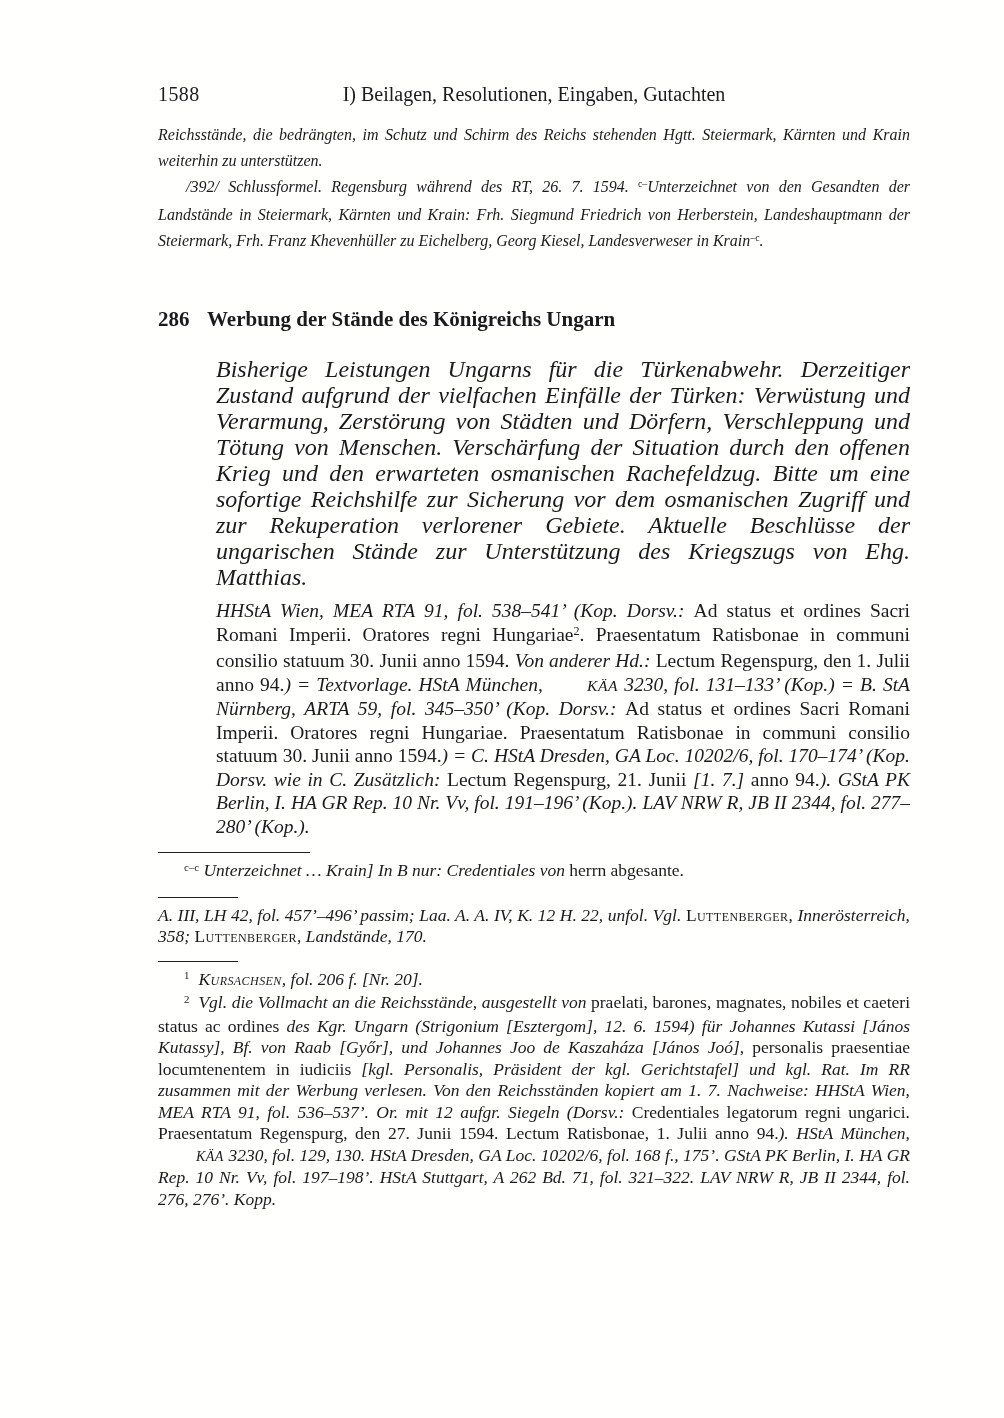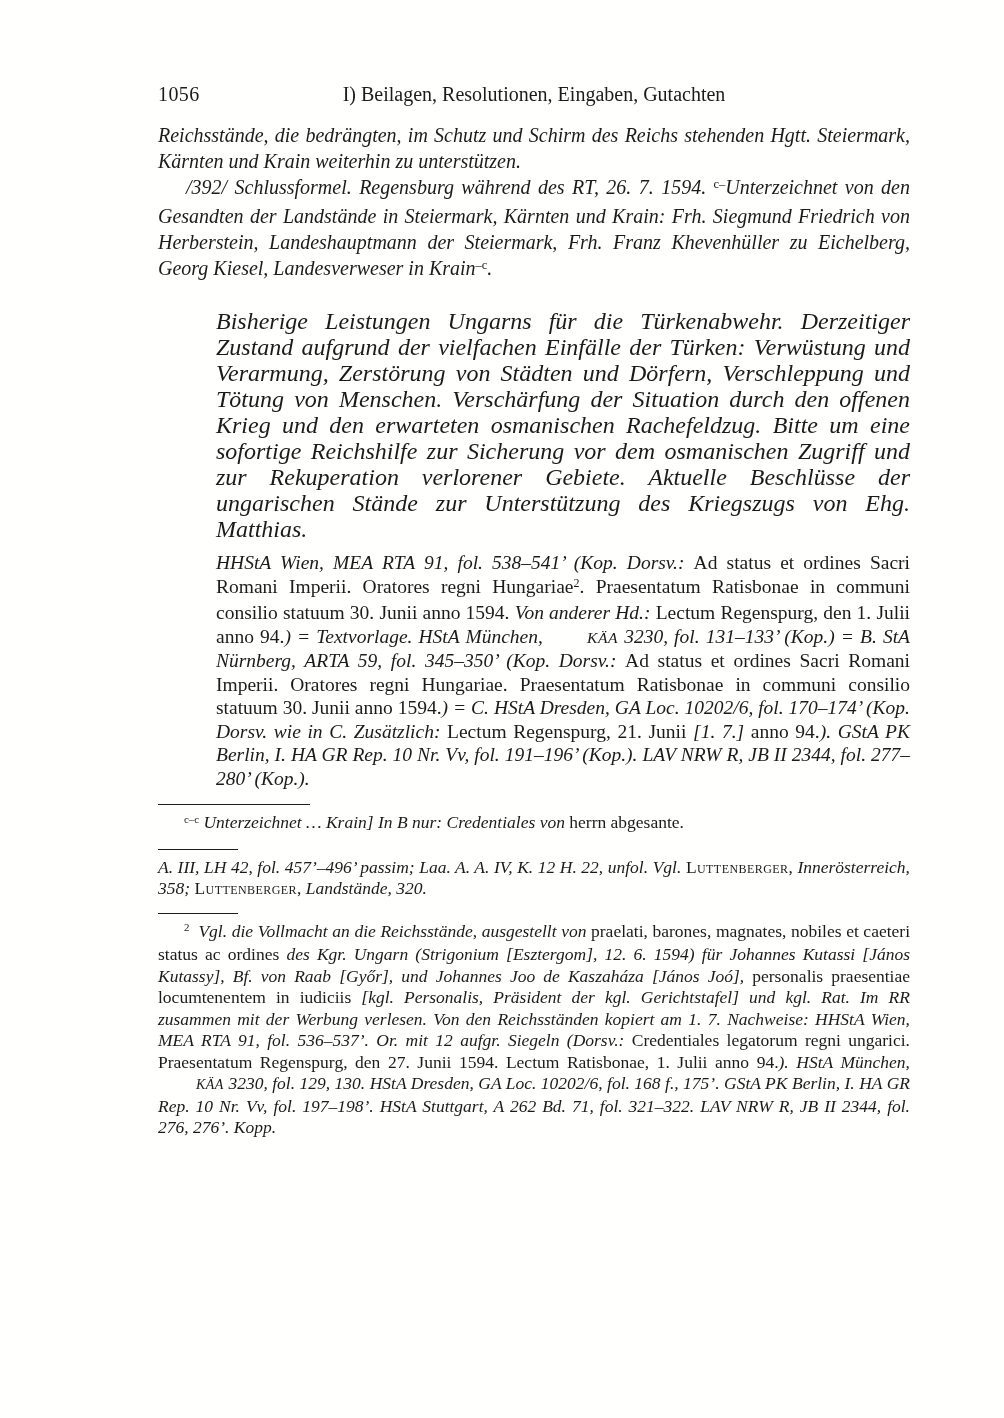--- a/index.html
+++ b/index.html
@@ -23,21 +23,21 @@
     line-height: 24px;
   }
   .page-num  { justify-self: start; letter-spacing: 0.02em; }
   .running-head { justify-self: center; }
   .hdr-spacer { justify-self: end; }
 
   
   .body-block { margin-top: 16px; }
   .body-para {
     margin: 0;
-    font-size: 20px;
+    font-size: 16px;
     line-height: 26px;
     text-align: justify;
   }
   .indent { text-indent: 28px; }
 
   .entry-heading {
     display: flex;
     margin: 50px 0 0 0;
     font-size: 21px;
     line-height: 26px;
@@ -79,39 +79,44 @@
   .run-sup { font-size: 0.62em; position: relative; top: -0.48em; font-style: normal; }
   .run-sc  { font-variant: small-caps; letter-spacing: 0.025em; }
   .run-scaps { font-size: 0.8em; letter-spacing: 0.035em; margin-left: 38px; }
 </style>
 </head>
 <body>
 
 <div class="page">
 
   <header class="running-header">
-    <span class="page-num">1056</span>
+    <span class="page-num">1588</span>
     <span class="running-head">I) Beilagen, Resolutionen, Eingaben, Gutachten</span>
     <span class="hdr-spacer"></span>
   </header>
 
   <section class="body-block">
     <p class="body-para"><span class="run-i">Reichsstände, die bedrängten, im Schutz und Schirm des Reichs stehenden Hgtt. Steiermark, Kärnten und Krain weiterhin zu unterstützen.</span></p>
     <p class="body-para indent"><span class="run-i">/392/ Schlussformel. Regensburg während des RT, 26. 7. 1594. </span><span class="run-sup">c–</span><span class="run-i">Unterzeichnet von den Gesandten der Landstände in Steiermark, Kärnten und Krain: Frh. Siegmund Friedrich von Herberstein, Landeshauptmann der Steiermark, Frh. Franz Khevenhüller zu Eichelberg, Georg Kiesel, Landesverweser in Krain</span><span class="run-sup">–c</span><span class="run-i">.</span></p>
   </section>
 
   <section>
+    <h2 class="entry-heading">
+      <span class="entry-num">286</span>
+      <span class="entry-title">Werbung der Stände des Königreichs Ungarn</span>
+    </h2>
     <p class="summary"><span class="run-i">Bisherige Leistungen Ungarns für die Türkenabwehr. Derzeitiger Zustand aufgrund der vielfachen Einfälle der Türken: Verwüstung und Verarmung, Zerstörung von Städten und Dörfern, Verschleppung und Tötung von Menschen. Verschärfung der Situation durch den offenen Krieg und den erwarteten osmanischen Rachefeldzug. Bitte um eine sofortige Reichshilfe zur Sicherung vor dem osmanischen Zugriff und zur Rekuperation verlorener Gebiete. Aktuelle Beschlüsse der ungarischen Stände zur Unterstützung des Kriegszugs von Ehg. Matthias.</span></p>
     <p class="meta"><span class="run-i">HHStA Wien, MEA RTA 91, fol. 538–541’ (Kop. Dorsv.: </span><span class="">Ad status et ordines Sacri Romani Imperii. Oratores regni Hungariae</span><span class="run-sup">2</span><span class="">. Praesentatum Ratisbonae in communi consilio statuum 30. Junii anno 1594. </span><span class="run-i">Von anderer Hd.: </span><span class="">Lectum Regenspurg, den 1. Julii anno 94.</span><span class="run-i">) = Textvorlage. HStA München, </span><span class="run-i run-scaps">KÄA</span><span class="run-i"> 3230, fol. 131–133’ (Kop.) = B. StA Nürnberg, ARTA 59, fol. 345–350’ (Kop. Dorsv.: </span><span class="">Ad status et ordines Sacri Romani Imperii. Oratores regni Hungariae. Praesentatum Ratisbonae in communi consilio statuum 30. Junii anno 1594.</span><span class="run-i">) = C. HStA Dresden, GA Loc. 10202/6, fol. 170–174’ (Kop. Dorsv. wie in C. Zusätzlich: </span><span class="">Lectum Regenspurg, 21. Junii </span><span class="run-i">[1. 7.]</span><span class=""> anno 94.</span><span class="run-i">). GStA PK Berlin, I. HA GR Rep. 10 Nr. Vv, fol. 191–196’ (Kop.). LAV NRW R, JB II 2344, fol. 277–280’ (Kop.).</span></p>
   </section>
 
   <footer class="apparatus">
     <div class="rule rule-long"></div>
     <p class="fn variant"><span class="run-sup">c–c</span><span class="run-i"> Unterzeichnet … Krain] In B nur: Credentiales von</span><span class=""> herrn abgesante.</span></p>
     <div class="rule rule-short"></div>
-    <p class="fn lit"><span class="run-i">A. III, LH 42, fol. 457’–496’ passim; Laa. A. A. IV, K. 12 H. 22, unfol. Vgl. </span><span class="run-sc">Luttenberger</span><span class="">, </span><span class="run-i">Innerösterreich, 358; </span><span class="run-sc">Luttenberger</span><span class="">, </span><span class="run-i">Landstände, 320.</span></p>
+    <p class="fn lit"><span class="run-i">A. III, LH 42, fol. 457’–496’ passim; Laa. A. A. IV, K. 12 H. 22, unfol. Vgl. </span><span class="run-sc">Luttenberger</span><span class="">, </span><span class="run-i">Innerösterreich, 358; </span><span class="run-sc">Luttenberger</span><span class="">, </span><span class="run-i">Landstände, 170.</span></p>
     <div class="rule rule-short"></div>
     <div>
+        <p class="fn note"><span class="run-sup fn-marker">1</span><span class="run-i run-sc">Kursachsen</span><span class="run-i">, fol. 206 f. [Nr. 20].</span></p>
         <p class="fn note"><span class="run-sup fn-marker">2</span><span class="run-i">Vgl. die Vollmacht an die Reichsstände, ausgestellt von </span><span class="">praelati, barones, magnates, nobiles et caeteri status ac ordines </span><span class="run-i">des Kgr. Ungarn (Strigonium [Esztergom], 12. 6. 1594) für Johannes Kutassi [János Kutassy], Bf. von Raab [Győr], und Johannes Joo de Kaszaháza [János Joó], </span><span class="">personalis praesentiae locumtenentem in iudiciis </span><span class="run-i">[kgl. Personalis, Präsident der kgl. Gerichtstafel] und kgl. Rat. Im RR zusammen mit der Werbung verlesen. Von den Reichsständen kopiert am 1. 7. Nachweise: HHStA Wien, MEA RTA 91, fol. 536–537’. Or. mit 12 aufgr. Siegeln (Dorsv.: </span><span class="">Credentiales legatorum regni ungarici. Praesentatum Regenspurg, den 27. Junii 1594. Lectum Ratisbonae, 1. Julii anno 94.</span><span class="run-i">). HStA München, </span><span class="run-i run-scaps">KÄA</span><span class="run-i"> 3230, fol. 129, 130. HStA Dresden, GA Loc. 10202/6, fol. 168 f., 175’. GStA PK Berlin, I. HA GR Rep. 10 Nr. Vv, fol. 197–198’. HStA Stuttgart, A 262 Bd. 71, fol. 321–322. LAV NRW R, JB II 2344, fol. 276, 276’. Kopp.</span></p>
       </div>
   </footer>
 
 </div>
 
 </body></html>

